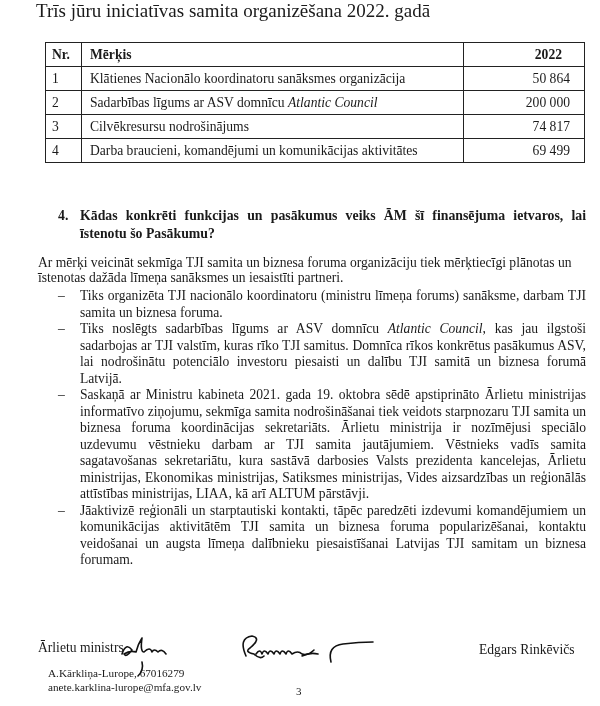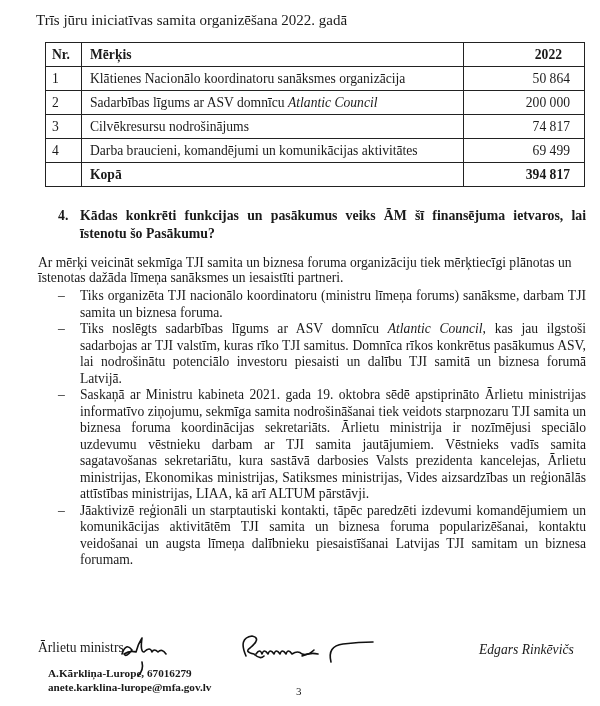--- a/index.html
+++ b/index.html
@@ -2,21 +2,21 @@
 <html><head>
 <meta charset="utf-8">
 <style>
   html, body { margin: 0; padding: 0; background: #ffffff; }
   body {
     width: 600px; height: 706px; position: relative; overflow: hidden;
     font-family: "Liberation Serif", "DejaVu Serif", serif;
     color: #1a1a1a; font-size: 13.6px;
   }
   .abs { position: absolute; }
-  .caption { left: 36px; top: 12px; font-size: 15px; }
+  .caption { left: 36px; top: 0; font-size: 19px; }
 
   table.budget {
     position: absolute; left: 45px; top: 42px; width: 540px;
     border-collapse: collapse; font-size: 13.6px;
   }
   table.budget td {
     border: 1.3px solid #222; height: 23px; padding: 0 7px;
     vertical-align: middle; line-height: 16px; margin-top: 40px;
   }
   table.budget td.nr { width: 22px; padding-left: 6px; }
@@ -34,24 +34,24 @@
 
   .intro { position: absolute; left: 38px; top: 255px; width: 548px; line-height: 15px; }
 
   ul.measures { position: absolute; left: 38px; top: 288px; width: 548px; margin: 0; padding: 0; list-style: none; }
   ul.measures li { position: relative; padding-left: 42px; line-height: 16.5px; text-align: justify; }
   ul.measures li .dash { position: absolute; left: 20px; top: 0; }
   ul.measures li em { font-style: italic; }
 
   .sig-block { position: absolute; left: 38px; top: 632px; width: 560px; height: 30px; }
   .sig-label { position: absolute; left: 0; top: 8px; font-size: 13.6px; }
-  .sig-name { position: absolute; left: 441px; top: 10px; font-size: 13.6px; font-style: italic; }
+  .sig-name { position: absolute; left: 441px; top: 10px; font-size: 13.6px; }
   .signature { position: absolute; left: 78px; top: 0; }
 
-  .contact { position: absolute; left: 48px; top: 666px; font-size: 11.2px; line-height: 14px; font-weight: bold; }
+  .contact { position: absolute; left: 48px; top: 666px; font-size: 11.2px; line-height: 14px; }
   .pagenum { position: absolute; left: 296px; top: 685px; font-size: 11px; }
 </style>
 </head>
 <body>
 
 <div class="abs caption">Trīs jūru iniciatīvas samita organizēšana 2022. gadā</div>
 
 <table class="budget">
   <tbody>
       <tr class="head">
@@ -71,25 +71,20 @@
   </tr>
   <tr>
     <td class="nr">3</td>
     <td class="goal"><span>Cilvēkresursu nodrošinājums</span><em></em></td>
     <td class="val">74 817</td>
   </tr>
   <tr>
     <td class="nr">4</td>
     <td class="goal"><span>Darba braucieni, komandējumi un komunikācijas aktivitātes</span><em></em></td>
     <td class="val">69 499</td>
-  </tr>
-  <tr class="total">
-    <td class="nr"></td>
-    <td class="goal">Kopā</td>
-    <td class="val">394 817</td>
   </tr>
 </tbody>
   </table>
 
 <div class="question">
   <span class="qnum">4.</span>
   <div class="qtext">Kādas konkrēti funkcijas un pasākumus veiks ĀM šī finansējuma ietvaros, lai īstenotu šo Pasākumu?</div>
 </div>
 
 <div class="intro">Ar mērķi veicināt sekmīga TJI samita un biznesa foruma organizāciju tiek mērķtiecīgi plānotas un īstenotas dažāda līmeņa sanāksmes un iesaistīti partneri.</div>

